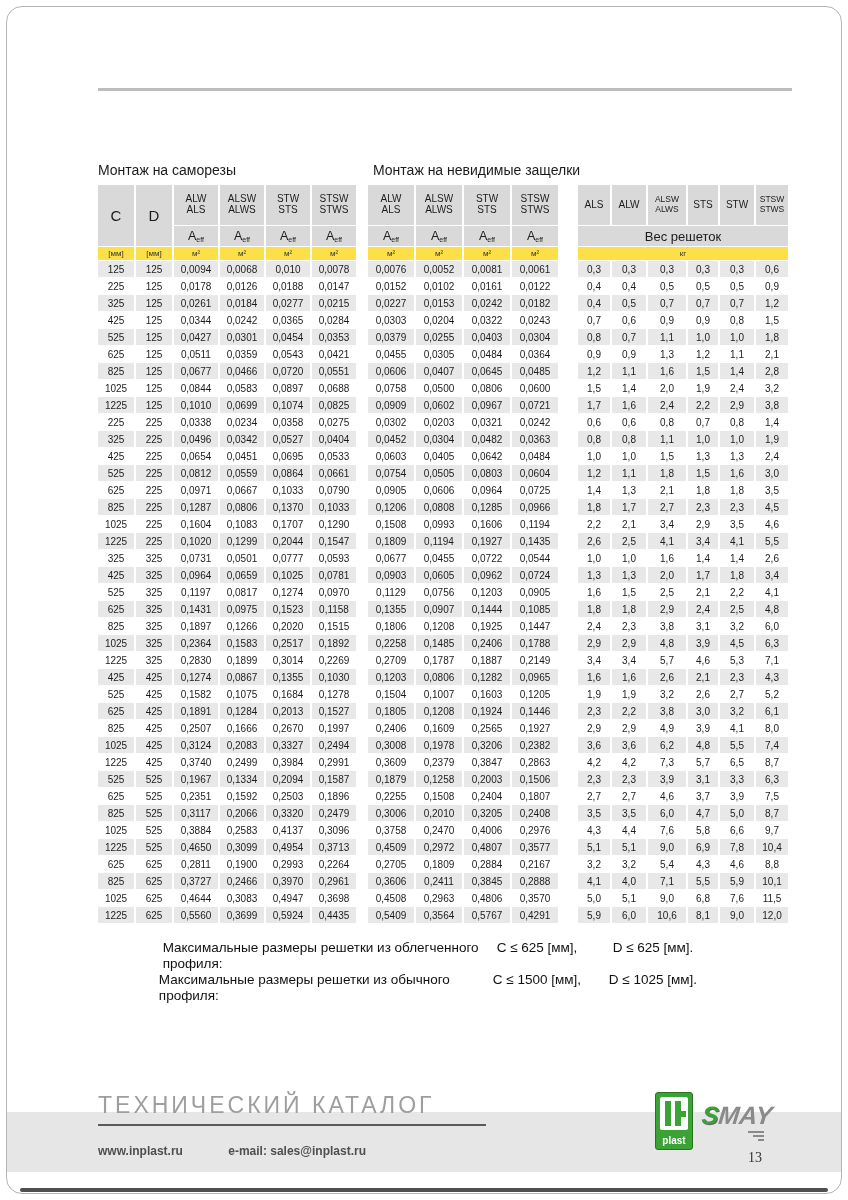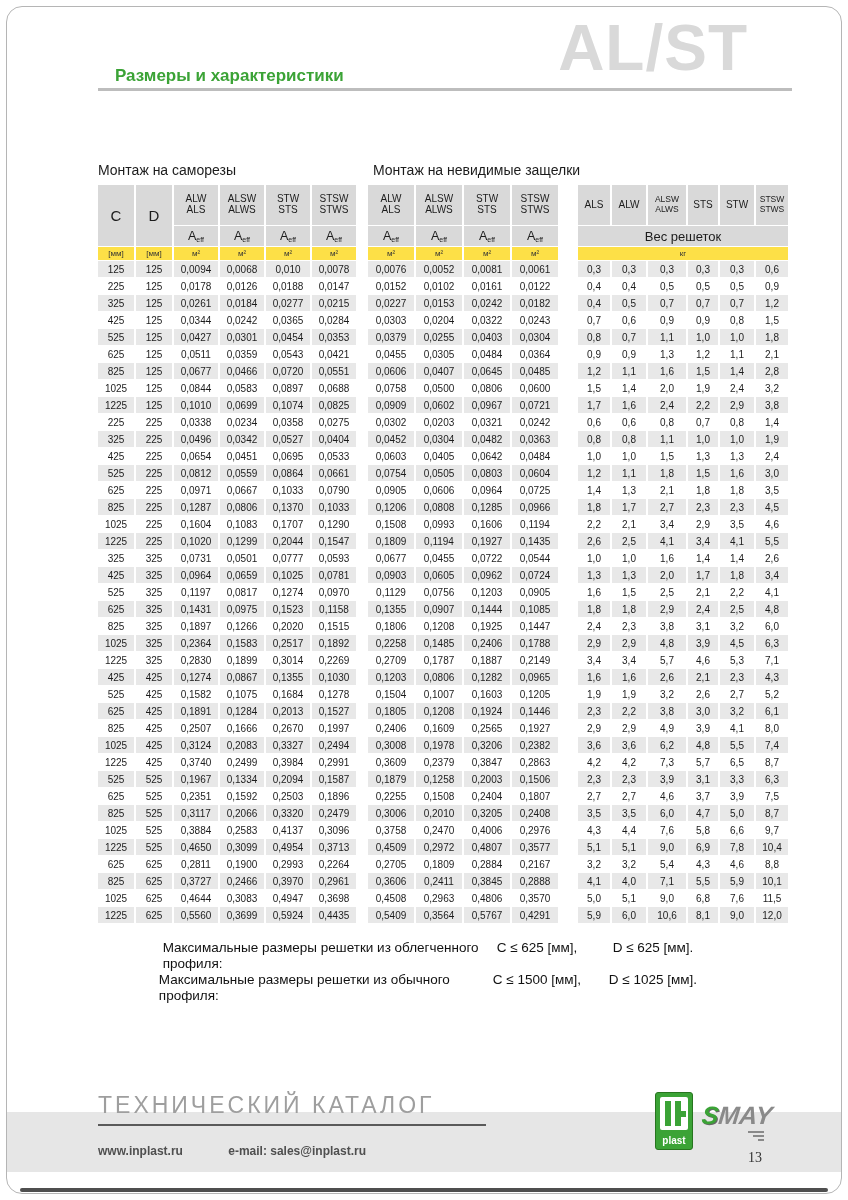--- a/index.html
+++ b/index.html
@@ -74,23 +74,21 @@
   .smay-lines .l3{width:6px;}
 
   .page-number{position:absolute;left:748px;top:1150px;font-family:"Liberation Serif",serif;font-size:14px;color:#333;z-index:2;}
 </style>
 </head>
 <body>
 
 <div class="page">
   <div class="page-border"></div>
 
-  <div class="page-title">Размеры и характеристики</div>
   <div class="header-rule"></div>
-  <div class="watermark">AL/ST</div>
 
   <div class="tbl-title" id="screws-title">Монтаж на саморезы</div>
   <div class="tbl-title" id="latches-title">Монтаж на невидимые защелки</div>
 
   <table id="screws-table">
     <colgroup>
         <col style="width:36px">
         <col style="width:36px">
         <col style="width:44px">
         <col style="width:44px">

